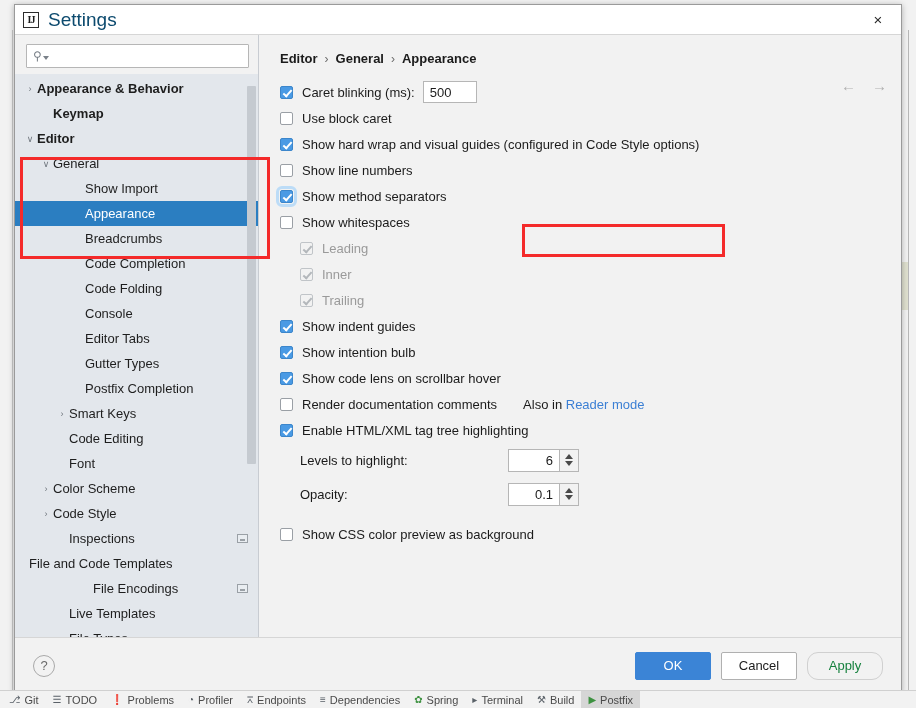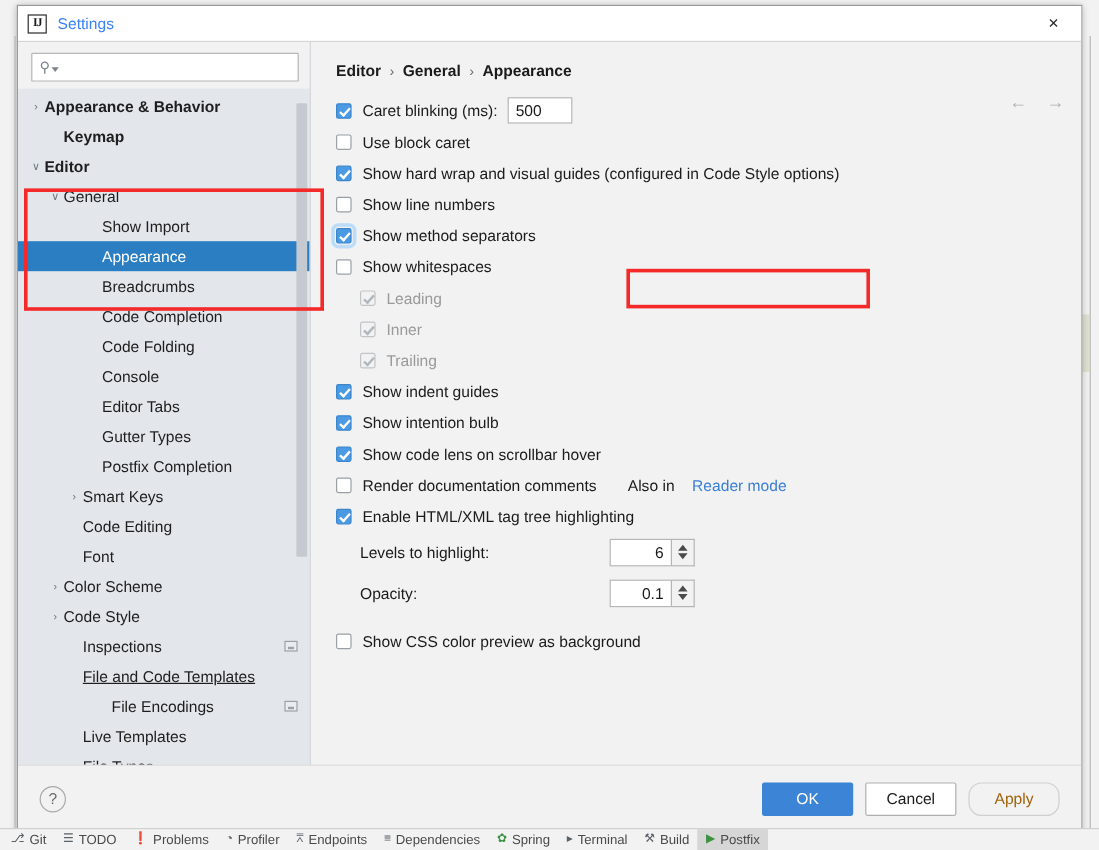--- a/index.html
+++ b/index.html
@@ -70,21 +70,21 @@
     padding: 0 0 0 8px;
     position: relative;
   }
   #app-icon {
     width: 16px; height: 16px; border: 1px solid #2b2b2b;
     background: #ffffff; display: flex; align-items: center; justify-content: center;
     font-size: 10px; font-weight: bold; letter-spacing: -1px;
     font-family: "Liberation Serif", serif; color: #1c1c1c;
     margin-right: 9px;
   }
-  #title-text { font-size: 13px; color: #3b82f6; }
+  #title-text { font-size: 19px; color: #0c4a6e; }
   #close-btn {
     position: absolute; right: 0; top: 0; width: 46px; height: 29px;
     display: flex; align-items: center; justify-content: center;
     font-size: 15px; color: #2b2b2b; cursor: default;
   }
 
   #body-row { flex: 1; display: flex; min-height: 0; }
 
   
   #sidebar {
@@ -201,21 +201,21 @@
   .spin-btns {
     width: 19px; border: 1px solid #b6b6b6; border-left: none;
     background: #f2f2f2; display: flex; flex-direction: column;
     align-items: center; justify-content: center; gap: 2px;
   }
   .spin-up, .spin-dn { width: 0; height: 0; border-left: 4px solid transparent; border-right: 4px solid transparent; }
   .spin-up { border-bottom: 5px solid #4a4a4a; }
   .spin-dn { border-top: 5px solid #4a4a4a; }
 
   .side-note { margin-left: 26px; font-size: 13px; color: #1b1b1b; }
-  .link { color: #3b7fd4; margin-left: 11px; }
+  .link { color: #3b7fd4; }
 
   
   #footer {
     height: 56px; min-height: 56px; background: #f2f2f2;
     border-top: 1px solid #d6d6d6;
     display: flex; align-items: center; padding: 0 18px 0 18px;
   }
   #help-btn {
     width: 22px; height: 22px; border-radius: 50%; border: 1px solid #a9a9a9;
     color: #6a6a6a; font-size: 13px; display: flex; align-items: center;
@@ -223,21 +223,21 @@
   }
   #footer-spacer { flex: 1; }
   .btn {
     height: 28px; min-width: 76px; padding: 0 14px;
     border: 1px solid #b0b0b0; background: #ffffff; border-radius: 2px;
     font-size: 13px; color: #1b1b1b; margin-left: 10px;
     display: flex; align-items: center; justify-content: center;
     font-family: "Liberation Sans", sans-serif;
   }
   .btn.primary { background: #3b84d6; border-color: #3b84d6; color: #ffffff; }
-  .btn.disabled { color: #a16207; border-color: #d0d0d0; background: #f2f2f2; border-radius: 11px; }
+  .btn.disabled { color: #15803d; border-color: #d0d0d0; background: #f2f2f2; border-radius: 11px; }
 
   
   .annot {
     position: absolute; border: 3px solid #f42a2a;
     pointer-events: none; z-index: 50;
   }
   #annot-tree { left: 5px; top: 122px; width: 250px; height: 102px; }
   #annot-method { left: 263px; top: 189px; width: 203px; height: 33px; }
 </style>
 </head>
@@ -342,21 +342,21 @@
             </div>
             <div class="tree-row" style="padding-left: 24px;">
               <span class="tw">›</span>
               <span class="tree-label">Code Style</span>
             </div>
             <div class="tree-row" style="padding-left: 40px;">
               <span class="tw"></span>
               <span class="tree-label">Inspections</span>
               <span class="tree-badge"></span>
             </div>
-            <div class="tree-row" style="padding-left: 40px; text-decoration: underline;">
+            <div class="tree-row" style="">
               <span class="tw"></span>
               <span class="tree-label">File and Code Templates</span>
             </div>
             <div class="tree-row" style="padding-left: 64px; justify-content: center;">
               <span class="tw"></span>
               <span class="tree-label">File Encodings</span>
               <span class="tree-badge"></span>
             </div>
             <div class="tree-row" style="padding-left: 40px;">
               <span class="tw"></span>

